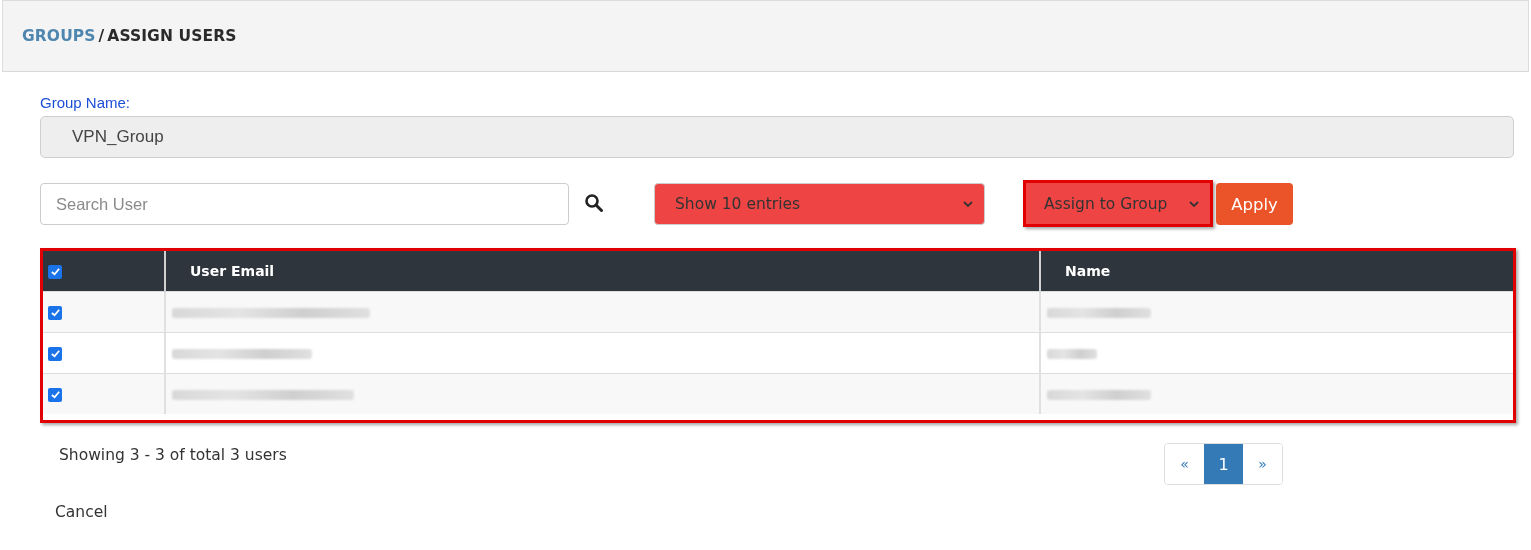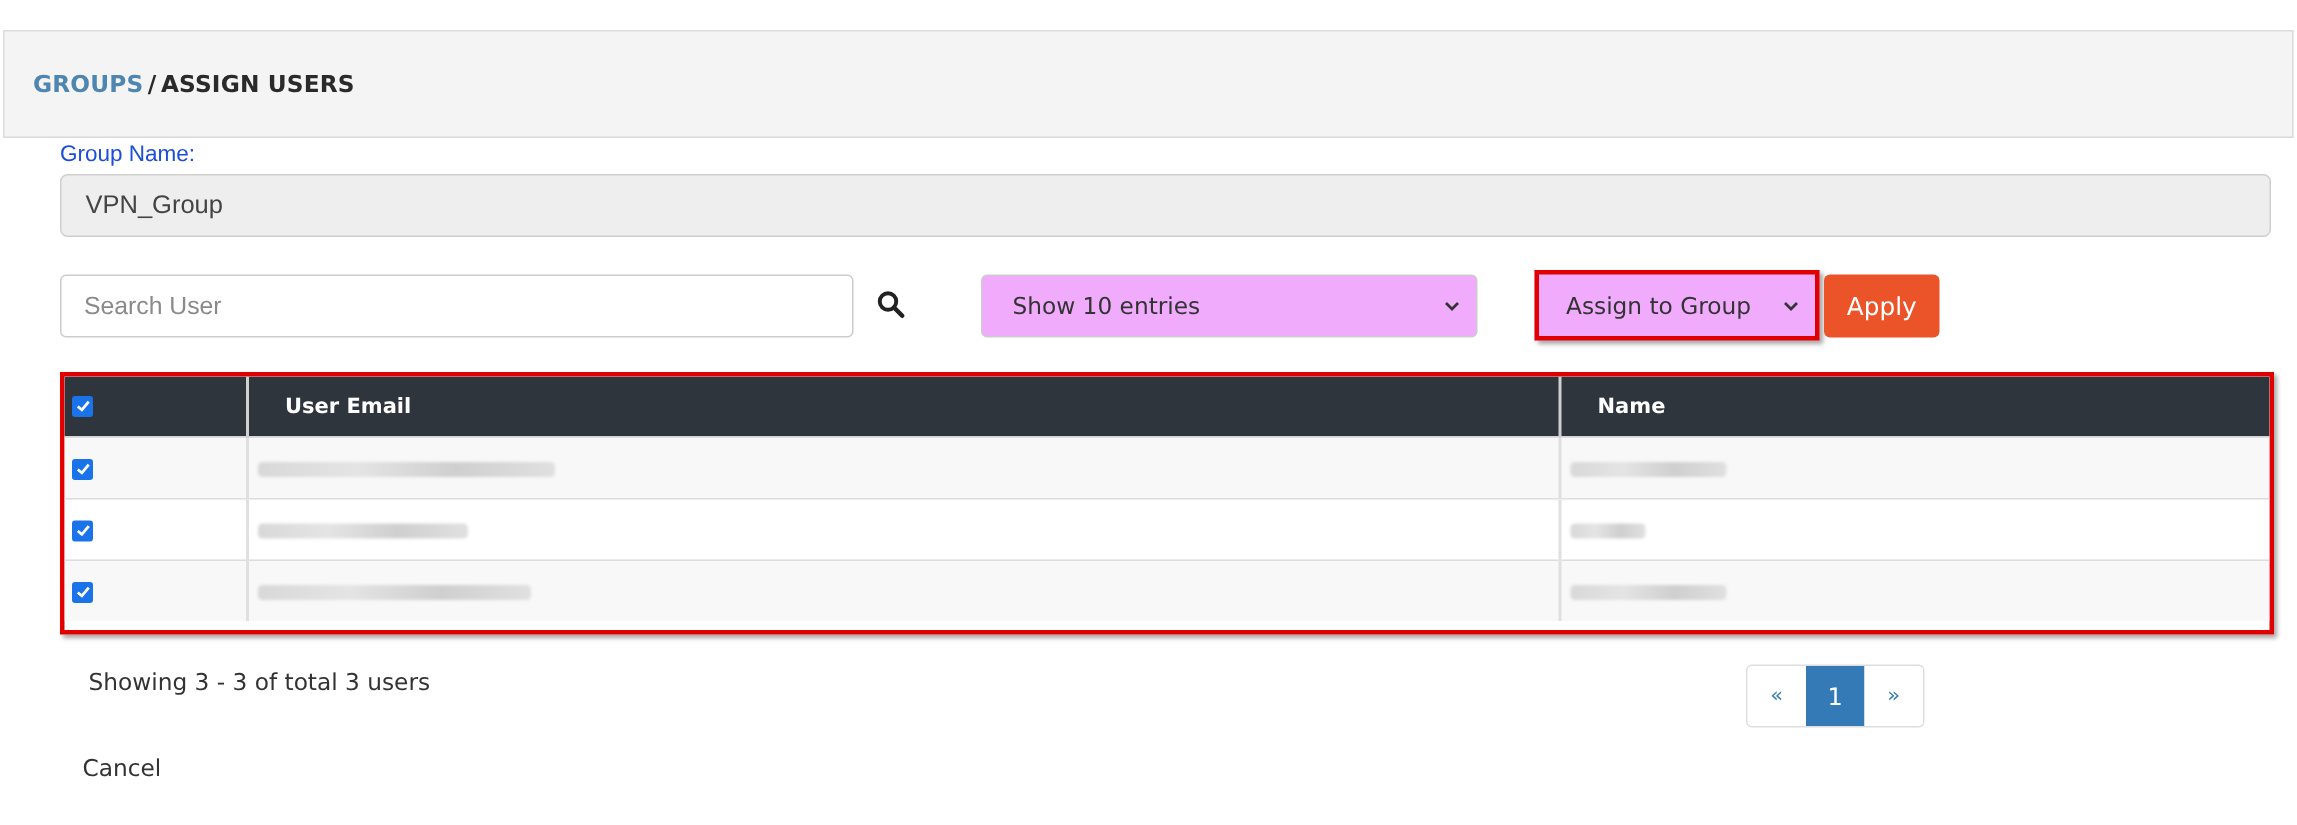--- a/index.html
+++ b/index.html
@@ -2,45 +2,45 @@
 <html><head>
   <meta charset="utf-8">
   <style>
     * { box-sizing: border-box; margin: 0; padding: 0; }
     html, body { width: 1531px; height: 550px; background: #ffffff; overflow: hidden; }
     body { font-family: "DejaVu Sans", "Liberation Sans", sans-serif; color: #333; position: relative; }
 
     .page-header {
       position: absolute; left: 2px; top: 0; width: 1527px; height: 72px;
       background: #f4f4f4; border: 1px solid #dcdcdc; border-bottom: 1px solid #d9d9d9;
-      display: flex; align-items: center; padding-left: 19px; margin-top: 20px;
+      display: flex; align-items: center; padding-left: 19px;
     }
     .breadcrumb { font-size: 15.5px; font-weight: bold; letter-spacing: 0.1px; }
     .breadcrumb .crumb-link { color: #4e86b0; cursor: pointer; }
     .breadcrumb .crumb-sep { color: #2a2a2a; margin: 0 3px; }
     .breadcrumb .crumb-current { color: #2a2a2a; }
 
     .group-label { position: absolute; left: 40px; top: 94px; font-family: "Liberation Sans", sans-serif; font-size: 15px; color: #1d4ed8; }
     .group-name-field {
       position: absolute; left: 40px; top: 116px; width: 1474px; height: 42px;
       background: #eeeeee; border: 1px solid #cfcfcf; border-radius: 5px;
       font-family: "Liberation Sans", sans-serif; font-size: 17px; color: #444;
-      padding-left: 16px; display: flex; align-items: center;
+      padding-left: 31px; display: flex; align-items: center;
     }
 
     .search-input {
       position: absolute; left: 40px; top: 183px; width: 529px; height: 42px;
       border: 1px solid #cccccc; border-radius: 4px; background: #fff;
       font-family: "Liberation Sans", sans-serif; font-size: 16.5px; color: #333; padding-left: 15px; outline: none;
     }
     .search-input::placeholder { color: #8a8a8a; }
     .search-icon { position: absolute; left: 584px; top: 193px; width: 20px; height: 20px; cursor: pointer; }
 
     .select-box {
-      position: absolute; height: 42px; border: 1px solid #cccccc; border-radius: 4px; background: #f0abfc;
+      position: absolute; height: 42px; border: 1px solid #cccccc; border-radius: 4px; background: #ef4444;
       display: flex; align-items: center; justify-content: space-between; cursor: pointer;
       font-family: "DejaVu Sans", sans-serif; font-size: 15.5px; color: #333;
     }
     .entries-select { left: 654px; top: 183px; width: 331px; padding: 0 10px 0 20px; }
     .assign-select {
       left: 1023px; top: 180px; width: 190px; height: 47px;
       border: 3px solid #e00000; border-radius: 0; padding: 0 10px 0 18px;
       box-shadow: 2px 2px 3px rgba(0,0,0,0.35);
     }
     .chevron { width: 12px; height: 12px; }

